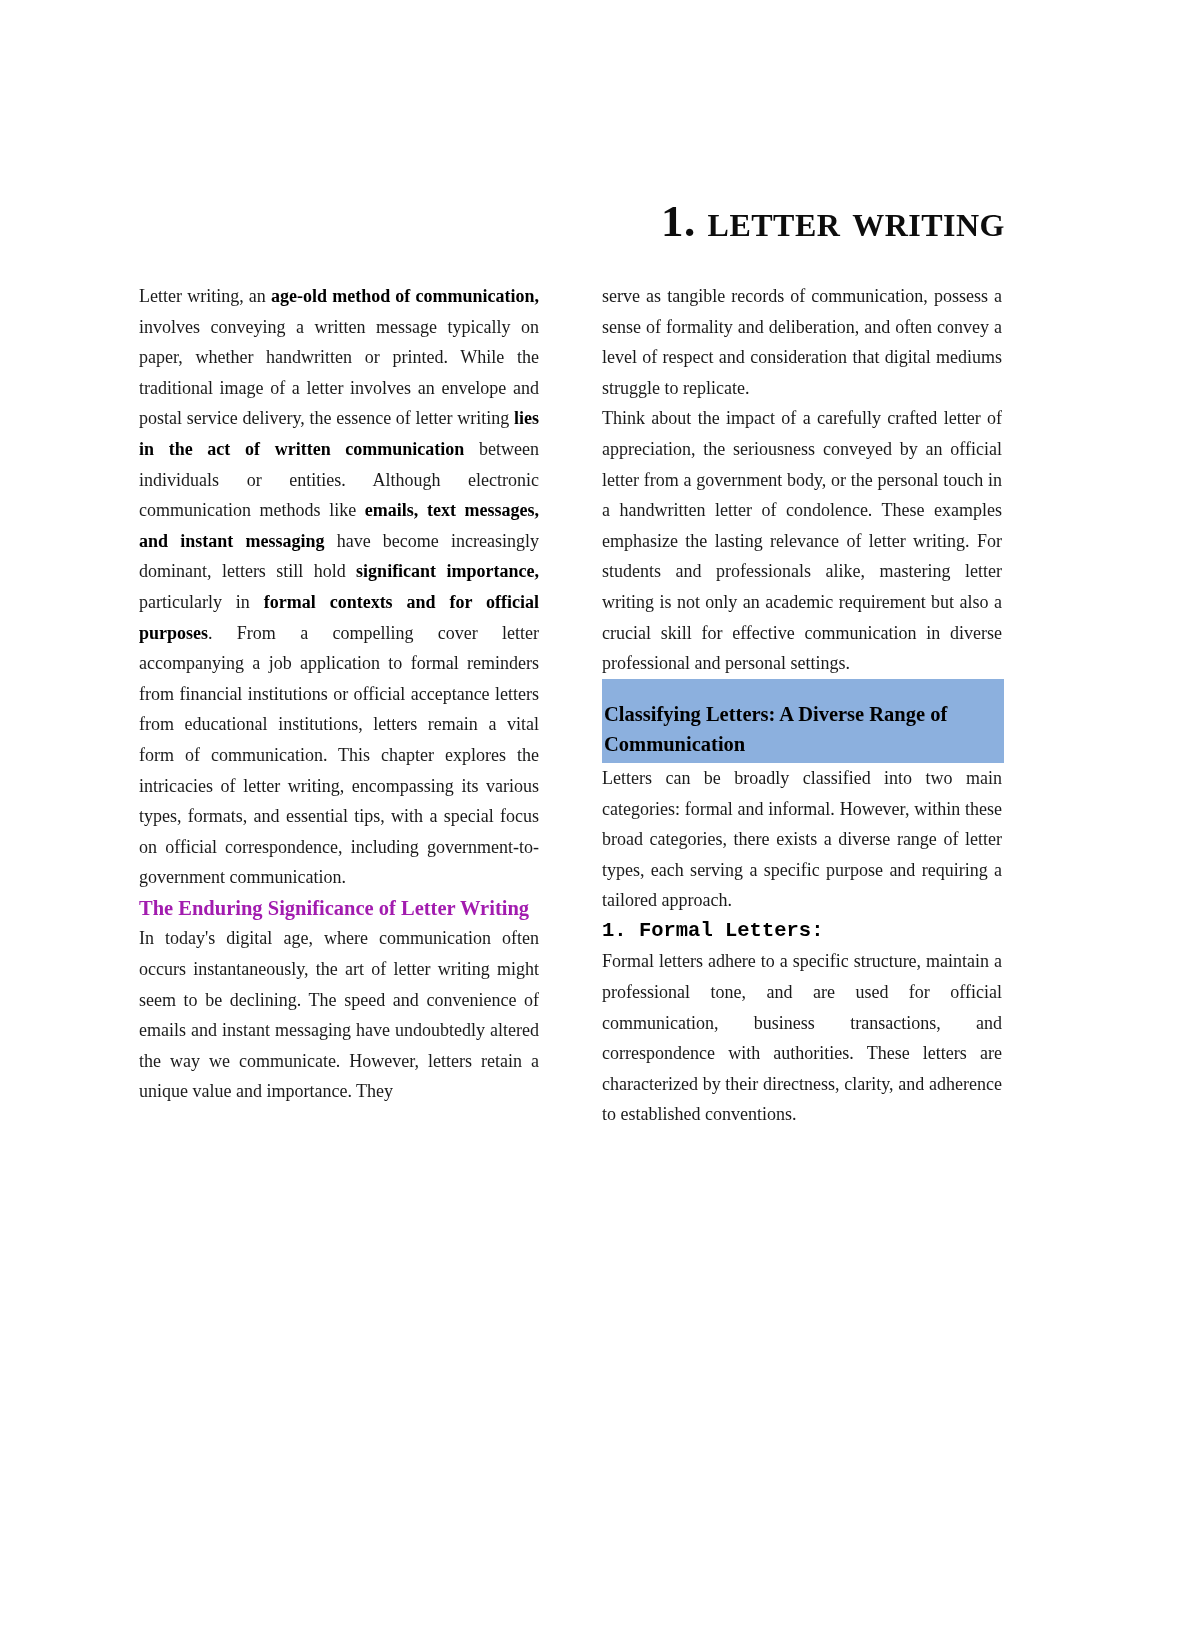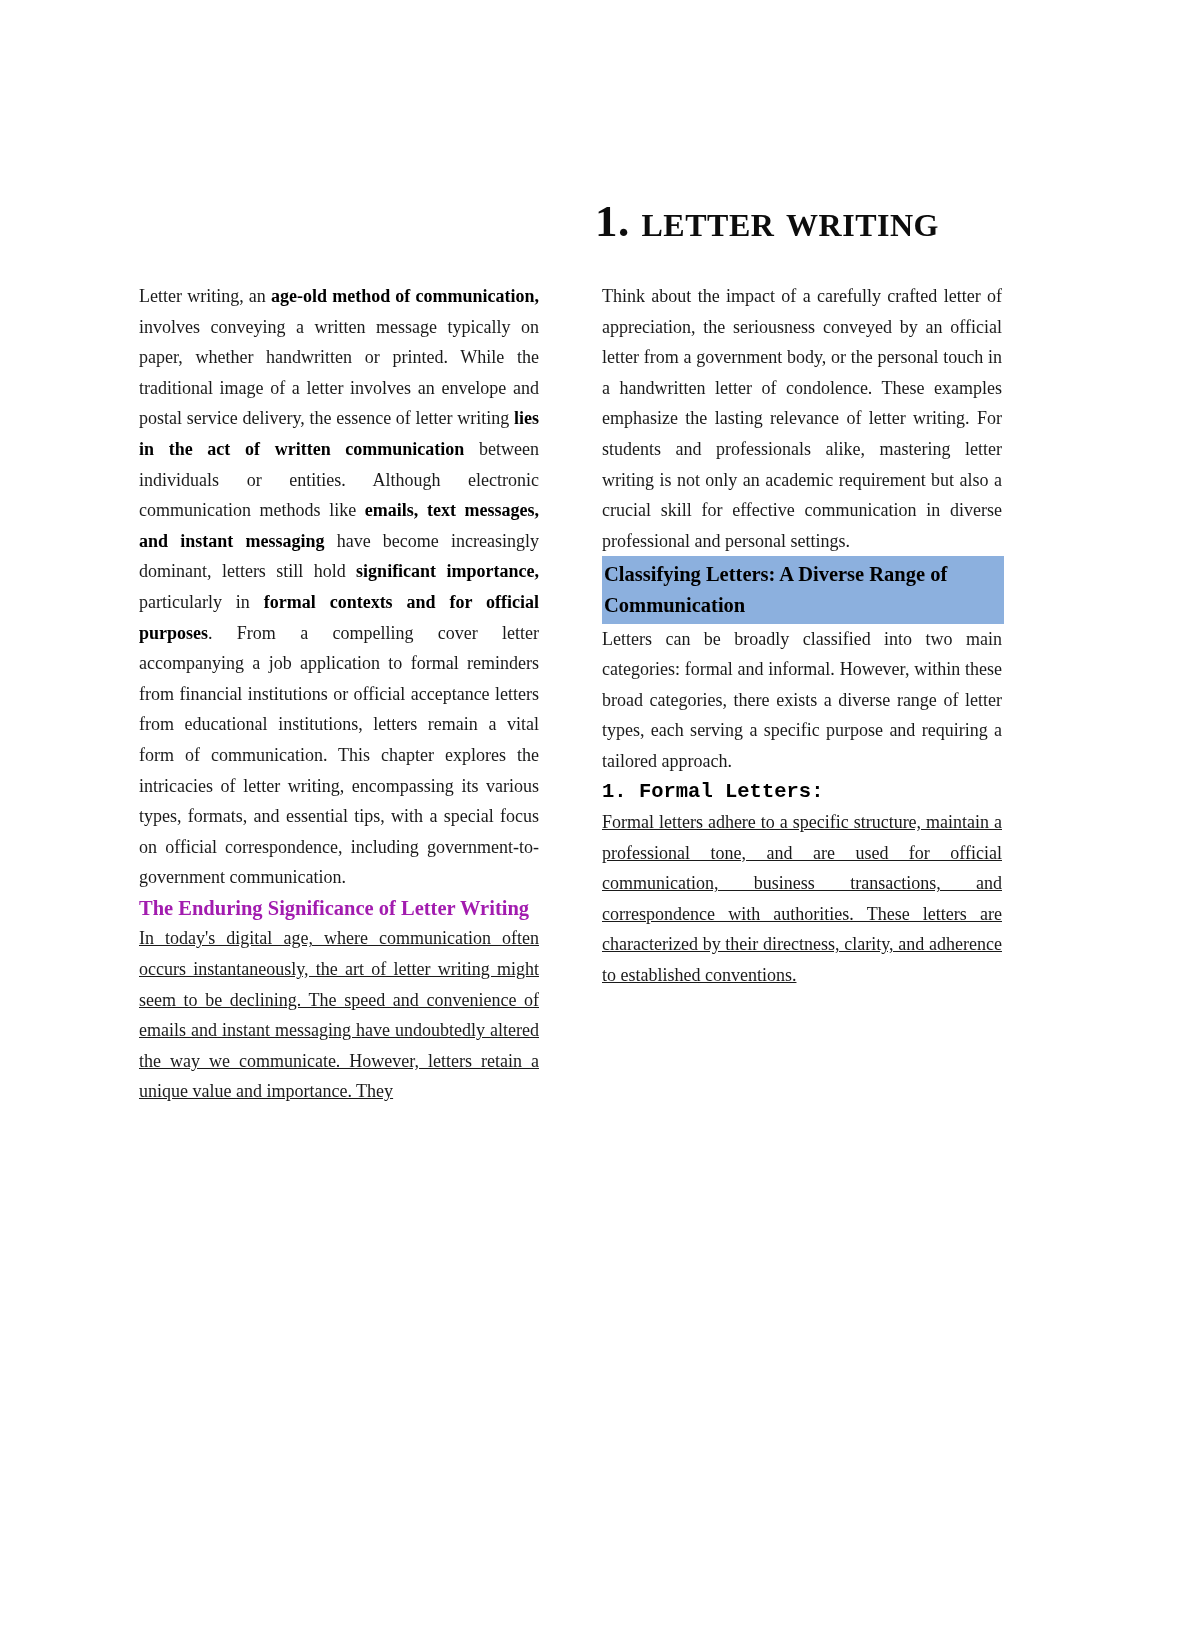--- a/index.html
+++ b/index.html
@@ -16,20 +16,21 @@
     font-family: "Liberation Serif", "DejaVu Serif", serif;
     color: #111111;
   }
 
   
   .title-area {
     position: absolute;
     left: 595px;
     top: 198px;
     width: 410px;
+    text-align: right;
   }
   .chapter-title {
     font-family: "Liberation Serif", "DejaVu Serif", serif;
     font-size: 45px;
     font-weight: 700;
     letter-spacing: 0.5px;
     line-height: 1.05;
     color: #0d0d0d;
     margin: 0;
     white-space: nowrap;
@@ -54,21 +55,21 @@
 
   
   .para {
     font-size: 18px;
     line-height: 30.6px;
     text-align: justify;
     text-justify: inter-word;
     margin: 0 0 19px 0;
     color: #1a1a1a;
   }
-  .para:last-child { margin-bottom: 0; text-decoration: underline; }
+  .para:last-child { margin-bottom: 0; }
   .para b, .para strong {
     font-weight: 700;
     color: #000000;
   }
 
   
   .subhead {
     font-size: 20.5px;
     line-height: 30.6px;
     font-weight: 700;
@@ -82,21 +83,21 @@
     text-align-last: left;
   }
 
   
   .subhead-highlight {
     font-size: 20.5px;
     line-height: 30.6px;
     font-weight: 700;
     color: #000000;
     background: #8cb0de;
-    padding: 3px 2px 3px 2px;
+    padding: 20px 2px 3px 2px;
     margin: 0 0 20px -2px;
     width: 398px;
     box-sizing: content-box;
     text-align: left;
   }
   .numbered-head {
     font-size: 20.5px;
     line-height: 30.6px;
     font-weight: 700;
     color: #000000;
@@ -121,20 +122,21 @@
     <p class="para"><span>Letter writing, an </span><b>age-old method of communication,</b><span> involves conveying a written message typically on paper, whether handwritten or printed. While the traditional image of a letter involves an envelope and postal service delivery, the essence of letter writing </span><b>lies in the act of written communication</b><span> between individuals or entities. Although electronic communication methods like </span><b>emails, text messages, and instant messaging</b><span> have become increasingly dominant, letters still hold </span><b>significant importance,</b><span> particularly in </span><b>formal contexts and for official purposes</b><span>. From a compelling cover letter accompanying a job application to formal reminders from financial institutions or official acceptance letters from educational institutions, letters remain a vital form of communication. This chapter explores the intricacies of letter writing, encompassing its various types, formats, and essential tips, with a special focus on official correspondence, including government-to-government communication.</span></p>
 
     <h3 class="subhead subhead-wide">The Enduring Significance of Letter Writing</h3>
 
     <p class="para">In today's digital age, where communication often occurs instantaneously, the art of letter writing might seem to be declining. The speed and convenience of emails and instant messaging have undoubtedly altered the way we communicate. However, letters retain a unique value and importance. They</p>
 
   </div>
 
   <div class="col col-right">
 
+    <p class="para">serve as tangible records of communication, possess a sense of formality and deliberation, and often convey a level of respect and consideration that digital mediums struggle to replicate.</p>
 
     <p class="para">Think about the impact of a carefully crafted letter of appreciation, the seriousness conveyed by an official letter from a government body, or the personal touch in a handwritten letter of condolence. These examples emphasize the lasting relevance of letter writing. For students and professionals alike, mastering letter writing is not only an academic requirement but also a crucial skill for effective communication in diverse professional and personal settings.</p>
 
     <h3 class="subhead-highlight">Classifying Letters: A Diverse Range of Communication</h3>
 
     <p class="para">Letters can be broadly classified into two main categories: formal and informal. However, within these broad categories, there exists a diverse range of letter types, each serving a specific purpose and requiring a tailored approach.</p>
 
     <h3 class="numbered-head">1. Formal Letters:</h3>
 
     <p class="para">Formal letters adhere to a specific structure, maintain a professional tone, and are used for official communication, business transactions, and correspondence with authorities. These letters are characterized by their directness, clarity, and adherence to established conventions.</p>

